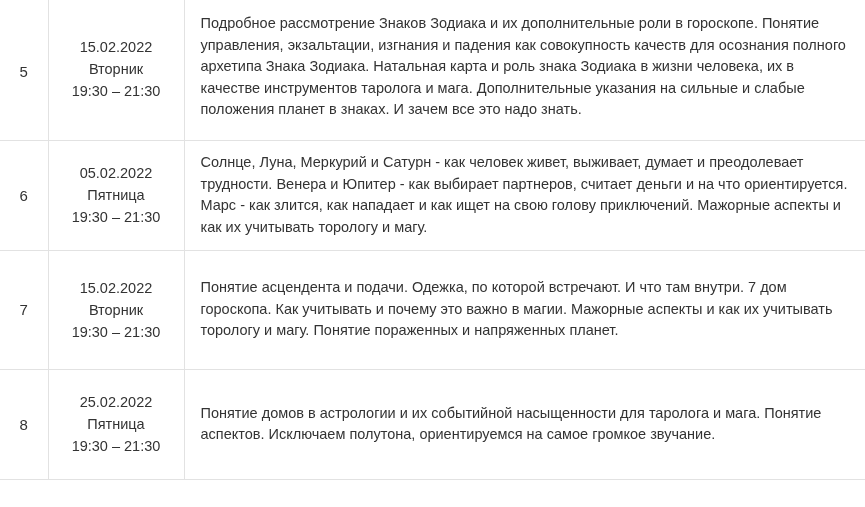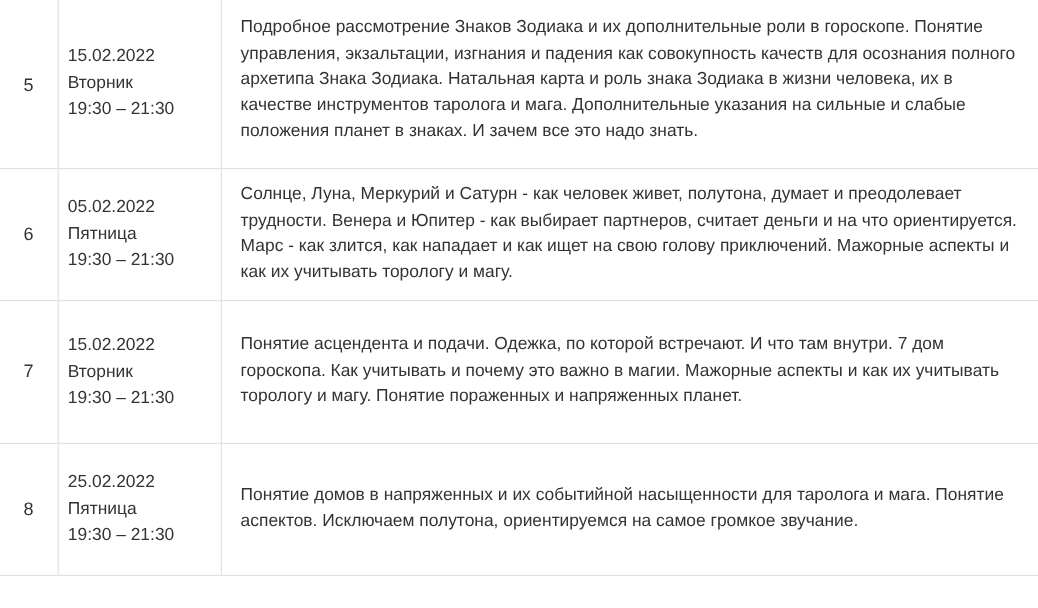--- a/index.html
+++ b/index.html
@@ -35,21 +35,21 @@
     width: 48px;
     text-align: center;
     vertical-align: middle;
     font-size: 15px;
     color: #333333;
     border-right: 1px solid #e2e2e2;
     padding: 0;
   }
   .cell-date {
     width: 136px;
-    text-align: left;
+    text-align: center;
     vertical-align: middle;
     font-size: 14.5px;
     line-height: 22px;
     color: #333333;
     border-right: 1px solid #e2e2e2;
     padding: 6px 8px;
   }
   .cell-date .date-line {
     display: block;
   }
@@ -84,34 +84,34 @@
       </td>
       <td class="cell-desc">Подробное рассмотрение Знаков Зодиака и их дополнительные роли в гороскопе. Понятие управления, экзальтации, изгнания и падения как совокупность качеств для осознания полного архетипа Знака Зодиака. Натальная карта и роль знака Зодиака в жизни человека, их в качестве инструментов таролога и мага. Дополнительные указания на сильные и слабые положения планет в знаках. И зачем все это надо знать.</td>
     </tr>
     <tr style="height:110px;">
       <td class="cell-num">6</td>
       <td class="cell-date">
         <span class="date-line">05.02.2022</span>
         <span class="date-line">Пятница</span>
         <span class="date-line">19:30 – 21:30</span>
       </td>
-      <td class="cell-desc">Солнце, Луна, Меркурий и Сатурн - как человек живет, полутона, думает и преодолевает трудности. Венера и Юпитер - как выбирает партнеров, считает деньги и на что ориентируется. Марс - как злится, как нападает и как ищет на свою голову приключений. Мажорные аспекты и как их учитывать торологу и магу.</td>
+      <td class="cell-desc">Солнце, Луна, Меркурий и Сатурн - как человек живет, выживает, думает и преодолевает трудности. Венера и Юпитер - как выбирает партнеров, считает деньги и на что ориентируется. Марс - как злится, как нападает и как ищет на свою голову приключений. Мажорные аспекты и как их учитывать торологу и магу.</td>
     </tr>
     <tr style="height:119px;">
       <td class="cell-num">7</td>
       <td class="cell-date">
         <span class="date-line">15.02.2022</span>
         <span class="date-line">Вторник</span>
         <span class="date-line">19:30 – 21:30</span>
       </td>
       <td class="cell-desc">Понятие асцендента и подачи. Одежка, по которой встречают. И что там внутри. 7 дом гороскопа. Как учитывать и почему это важно в магии. Мажорные аспекты и как их учитывать торологу и магу. Понятие пораженных и напряженных планет.</td>
     </tr>
     <tr style="height:110px;">
       <td class="cell-num">8</td>
       <td class="cell-date">
         <span class="date-line">25.02.2022</span>
         <span class="date-line">Пятница</span>
         <span class="date-line">19:30 – 21:30</span>
       </td>
-      <td class="cell-desc">Понятие домов в напряженных и их событийной насыщенности для таролога и мага. Понятие аспектов. Исключаем полутона, ориентируемся на самое громкое звучание.</td>
+      <td class="cell-desc">Понятие домов в астрологии и их событийной насыщенности для таролога и мага. Понятие аспектов. Исключаем полутона, ориентируемся на самое громкое звучание.</td>
     </tr>
   </tbody>
 </table>
 
 </body></html>

